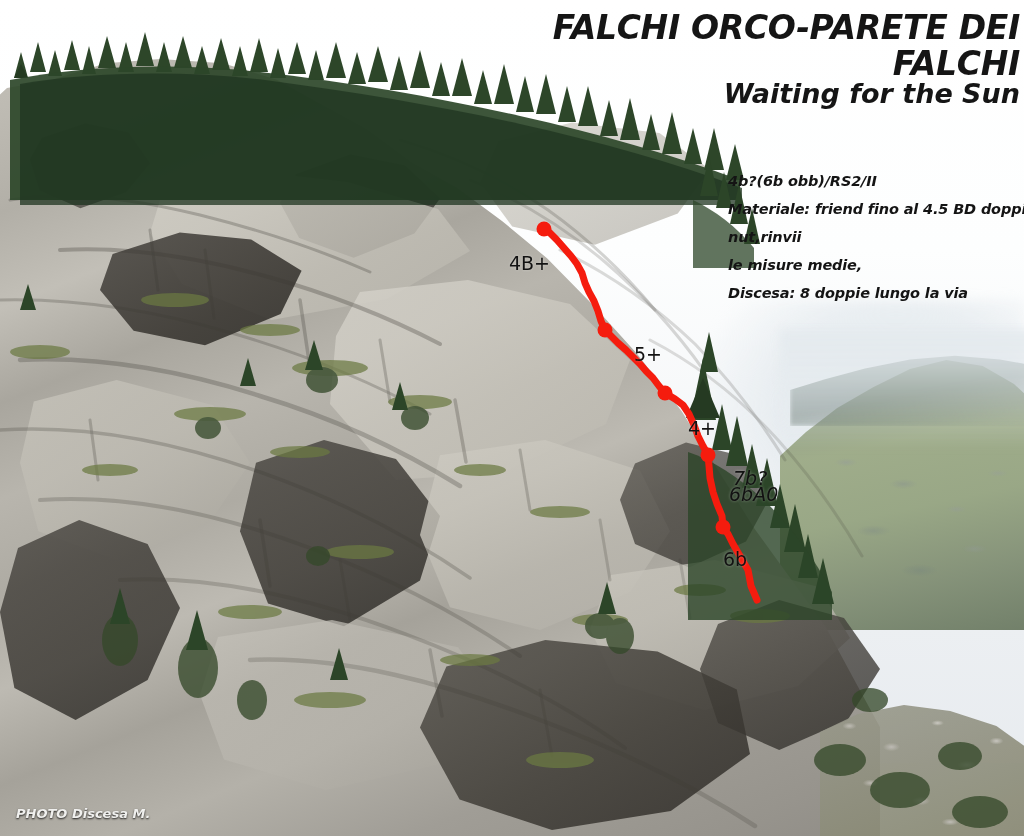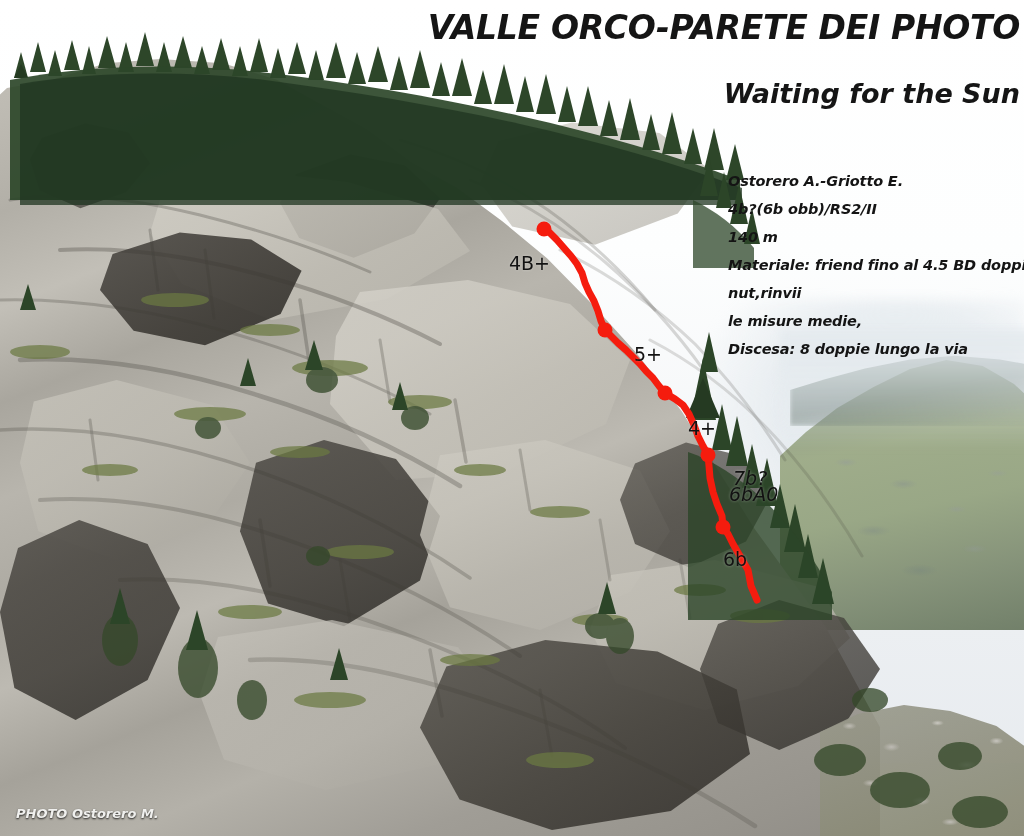--- a/index.html
+++ b/index.html
@@ -343,30 +343,28 @@
 
   <div id="pitch-labels">
       <div class="pitch-label" style="left: 509px; top: 252px;">4B+</div>
       <div class="pitch-label" style="left: 634px; top: 343px;">5+</div>
       <div class="pitch-label" style="left: 688px; top: 417px;">4+</div>
       <div class="pitch-label" style="left: 733px; top: 467px; font-style: italic;">7b?</div>
       <div class="pitch-label" style="left: 729px; top: 483px; font-style: italic;">6bA0</div>
       <div class="pitch-label" style="left: 723px; top: 548px; text-align: right;">6b</div>
     </div>
 
-  <div class="title">VALLE ORCO-PARETE DEI PHOTO</div>
+  <div class="title">FALCHI ORCO-PARETE DEI FALCHI</div>
   <div class="subtitle">
     <div>Waiting for the Sun</div>
   </div>
 
   <div class="info">
-    <div>Ostorero A.-Griotto E.</div>
     <div>4b?(6b obb)/RS2/II</div>
-    <div>140 m</div>
     <div>Materiale: friend fino al 4.5 BD doppie</div>
     <div>nut,rinvii</div>
     <div>le misure medie,</div>
     <div>Discesa: 8 doppie lungo la via</div>
   </div>
 
-  <div class="credit">PHOTO Ostorero M.</div>
+  <div class="credit">PHOTO Discesa M.</div>
 
 </div>
 
 </body></html>

